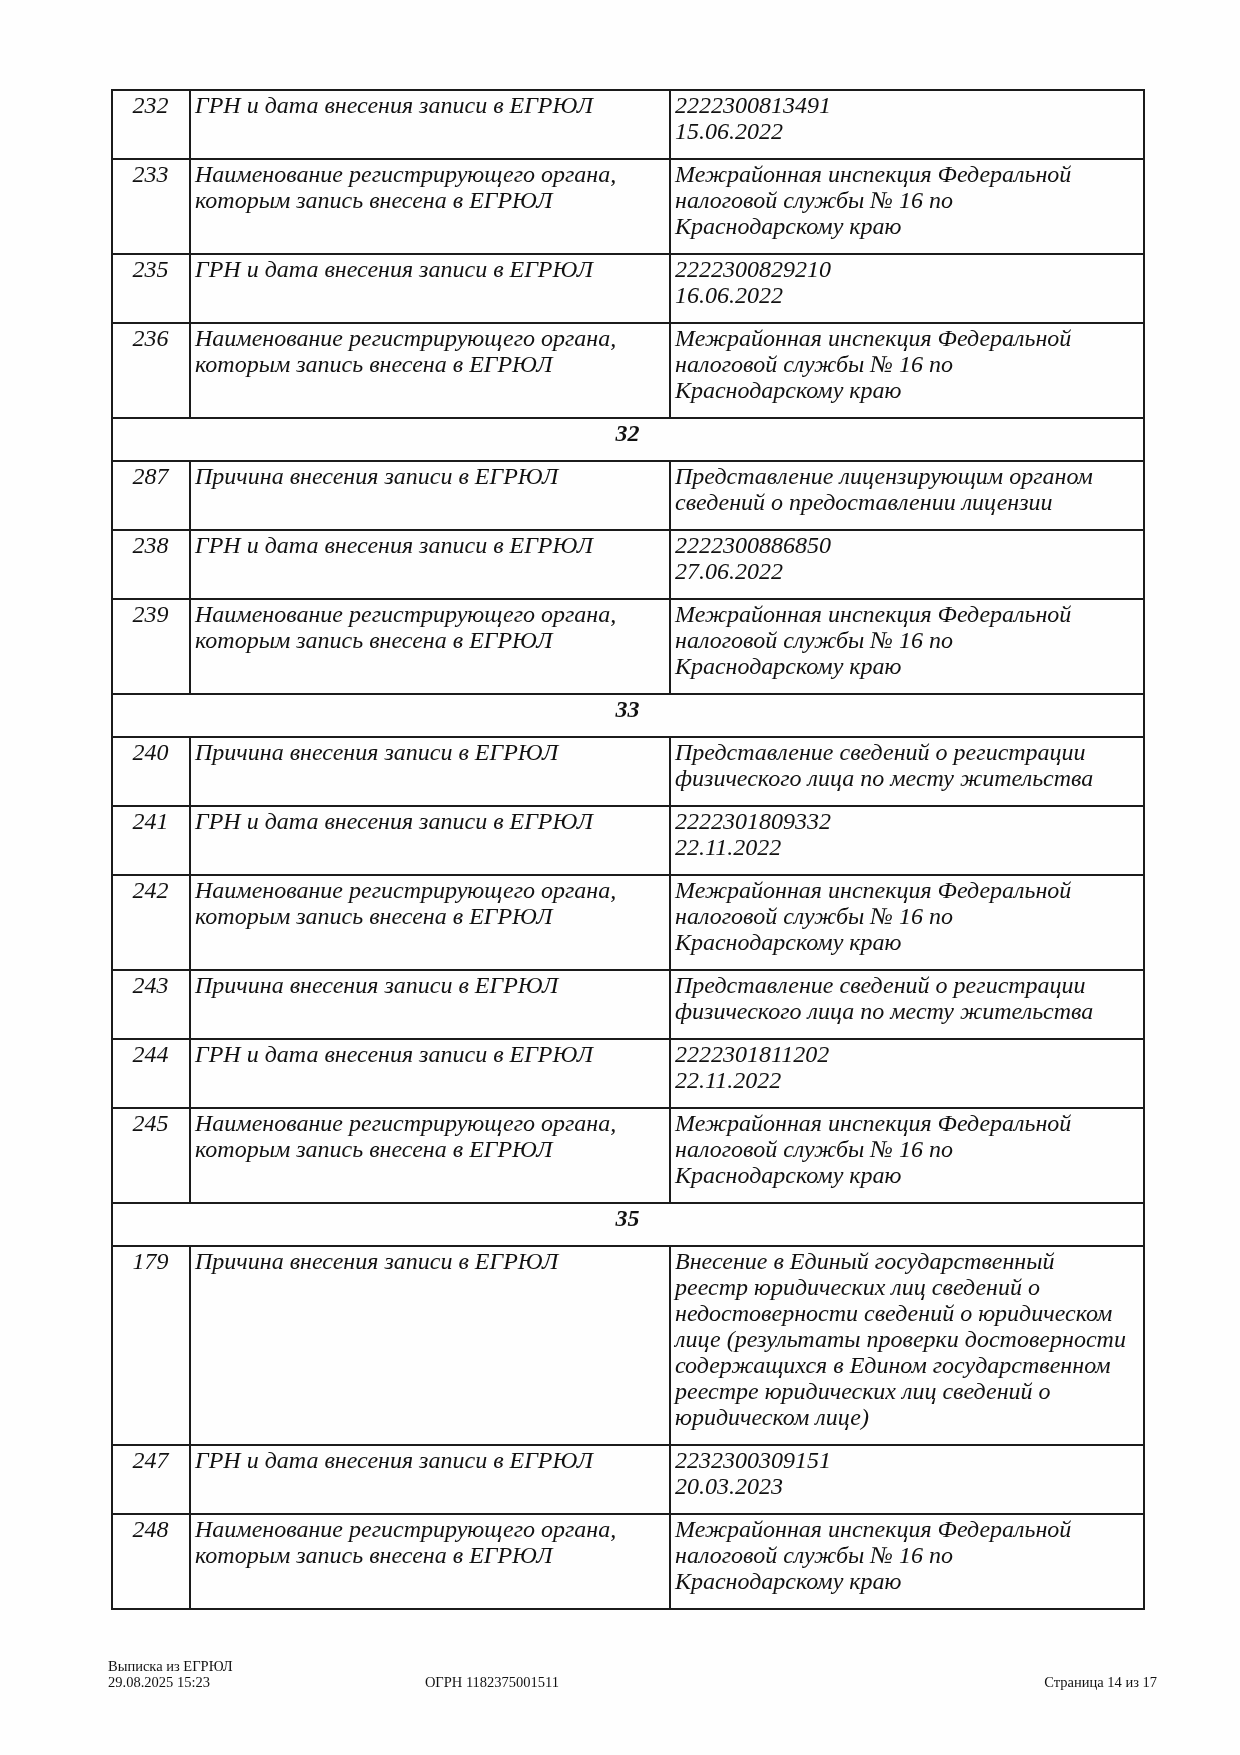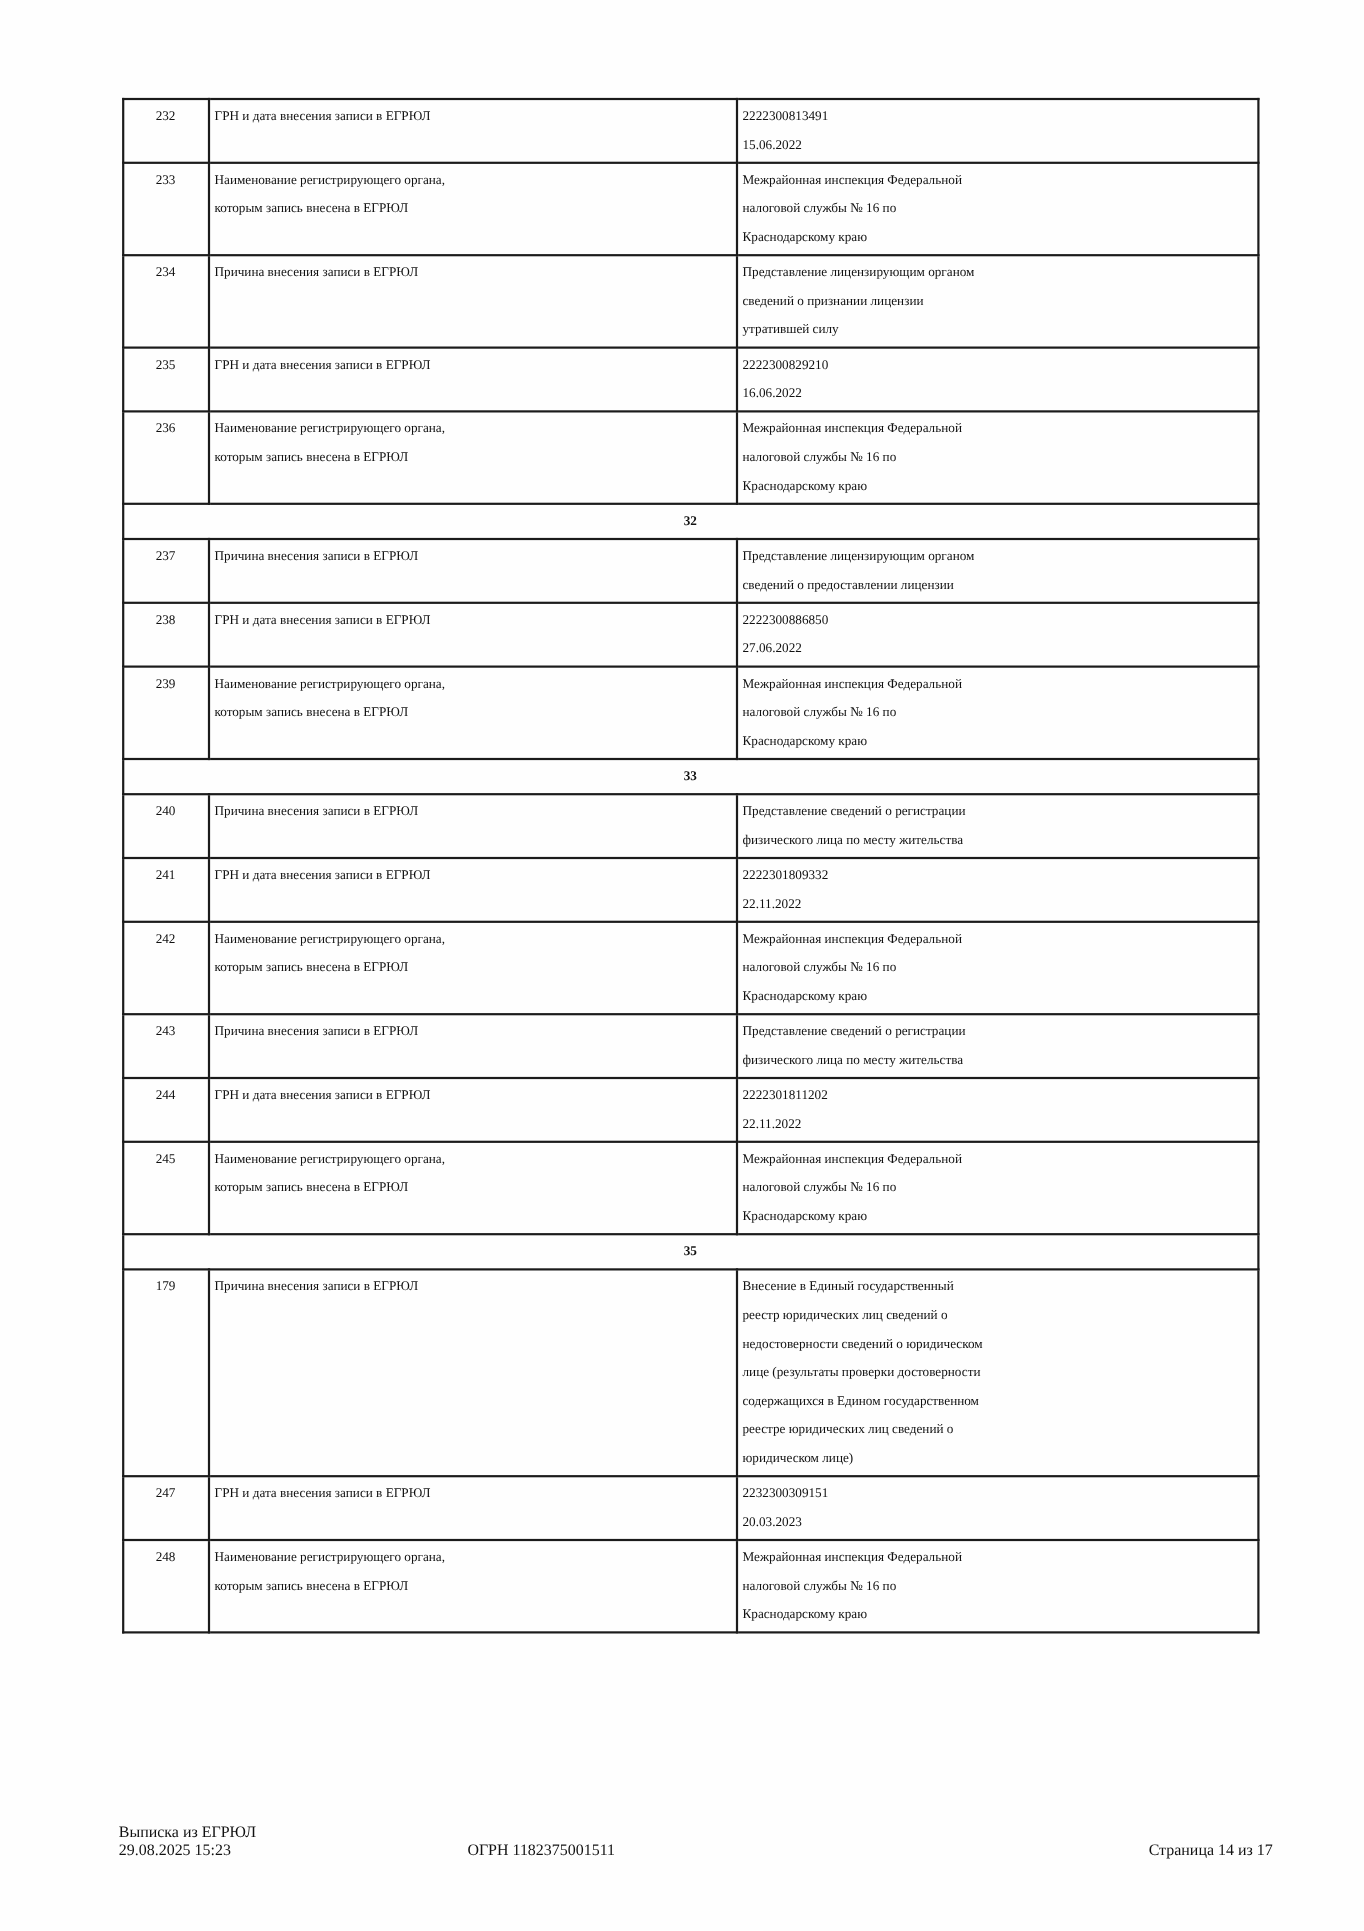--- a/index.html
+++ b/index.html
@@ -20,24 +20,25 @@
     position: absolute;
     left: 111px;
     top: 89px;
     width: 1032px;
     border-collapse: collapse;
     table-layout: fixed;
   }
   table.egrul td {
     border: 2px solid #1b1b1b;
     vertical-align: top;
-    font-size: 12px;
+    font-size: 24px;
     line-height: 26px;
-    padding: 1px 5px 3px 4px;
+    padding: 1px 5px 14px 4px;
     word-wrap: break-word;
+    font-style: italic;
   }
   td.col-num {
     text-align: center;
     padding-left: 2px;
     padding-right: 2px;
   }
   td.col-label, td.col-value {
     white-space: pre-line;
   }
   td.section-cell {
@@ -96,45 +97,38 @@
         </tr>
         <tr>
           <td class="col-num">233</td>
           <td class="col-label">Наименование регистрирующего органа,
 которым запись внесена в ЕГРЮЛ</td>
           <td class="col-value">Межрайонная инспекция Федеральной
 налоговой службы № 16 по
 Краснодарскому краю</td>
         </tr>
         <tr>
-          <td class="col-num">234</td>
-          <td class="col-label">Причина внесения записи в ЕГРЮЛ</td>
-          <td class="col-value">Представление лицензирующим органом
-сведений о признании лицензии
-утратившей силу</td>
-        </tr>
-        <tr>
           <td class="col-num">235</td>
           <td class="col-label">ГРН и дата внесения записи в ЕГРЮЛ</td>
           <td class="col-value">2222300829210
 16.06.2022</td>
         </tr>
         <tr>
           <td class="col-num">236</td>
           <td class="col-label">Наименование регистрирующего органа,
 которым запись внесена в ЕГРЮЛ</td>
           <td class="col-value">Межрайонная инспекция Федеральной
 налоговой службы № 16 по
 Краснодарскому краю</td>
         </tr>
         <tr>
           <td colspan="3" class="section-cell">32</td>
         </tr>
         <tr>
-          <td class="col-num">237</td>
+          <td class="col-num">287</td>
           <td class="col-label">Причина внесения записи в ЕГРЮЛ</td>
           <td class="col-value">Представление лицензирующим органом
 сведений о предоставлении лицензии</td>
         </tr>
         <tr>
           <td class="col-num">238</td>
           <td class="col-label">ГРН и дата внесения записи в ЕГРЮЛ</td>
           <td class="col-value">2222300886850
 27.06.2022</td>
         </tr>

